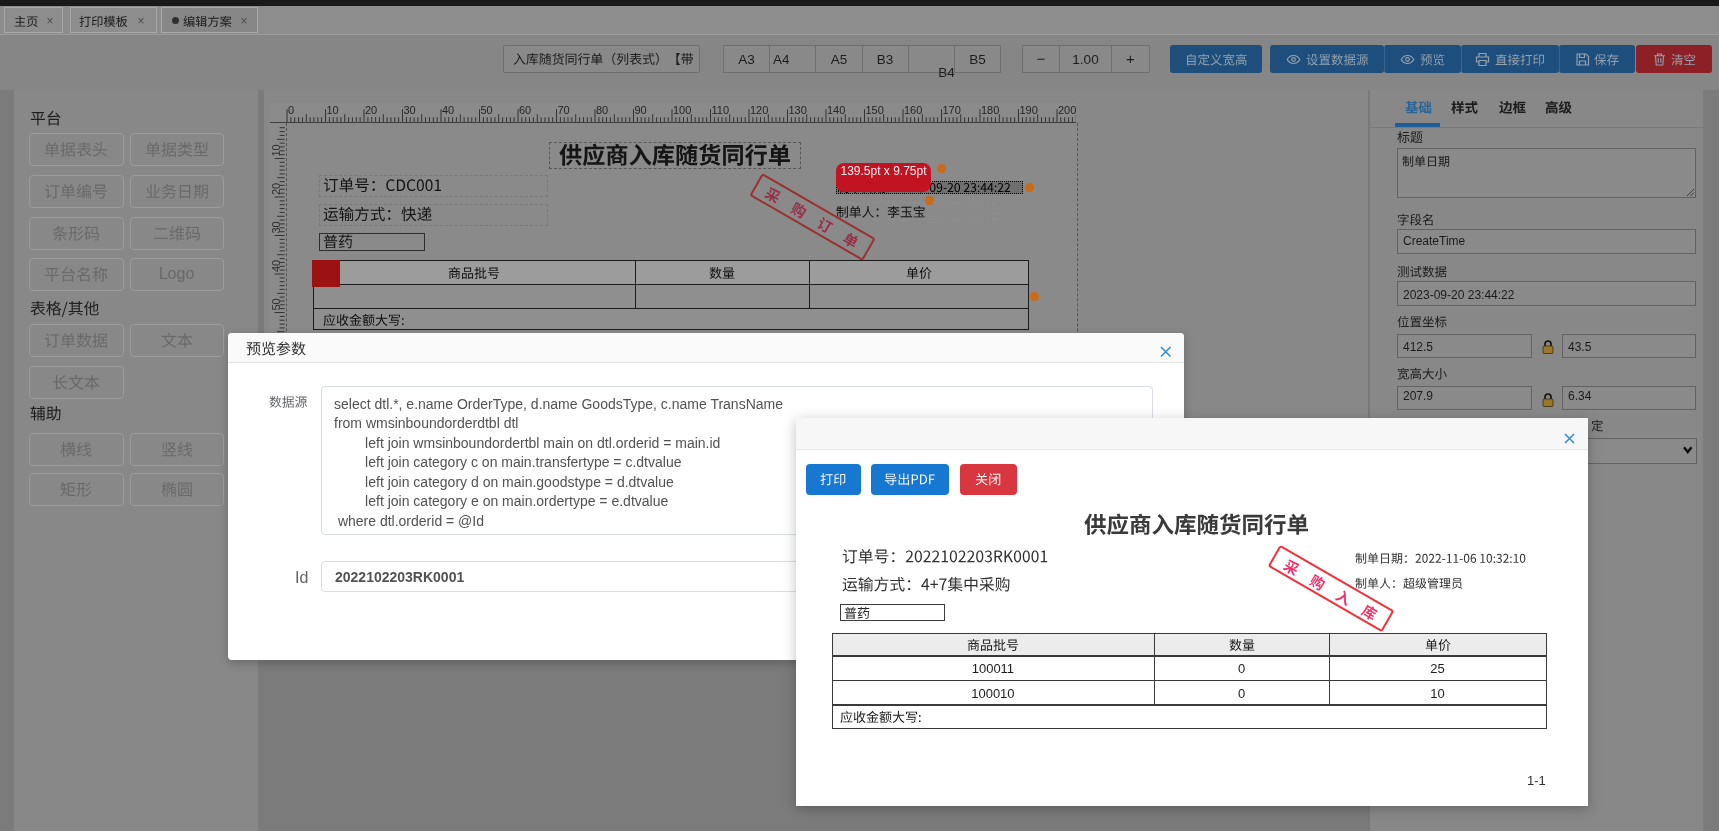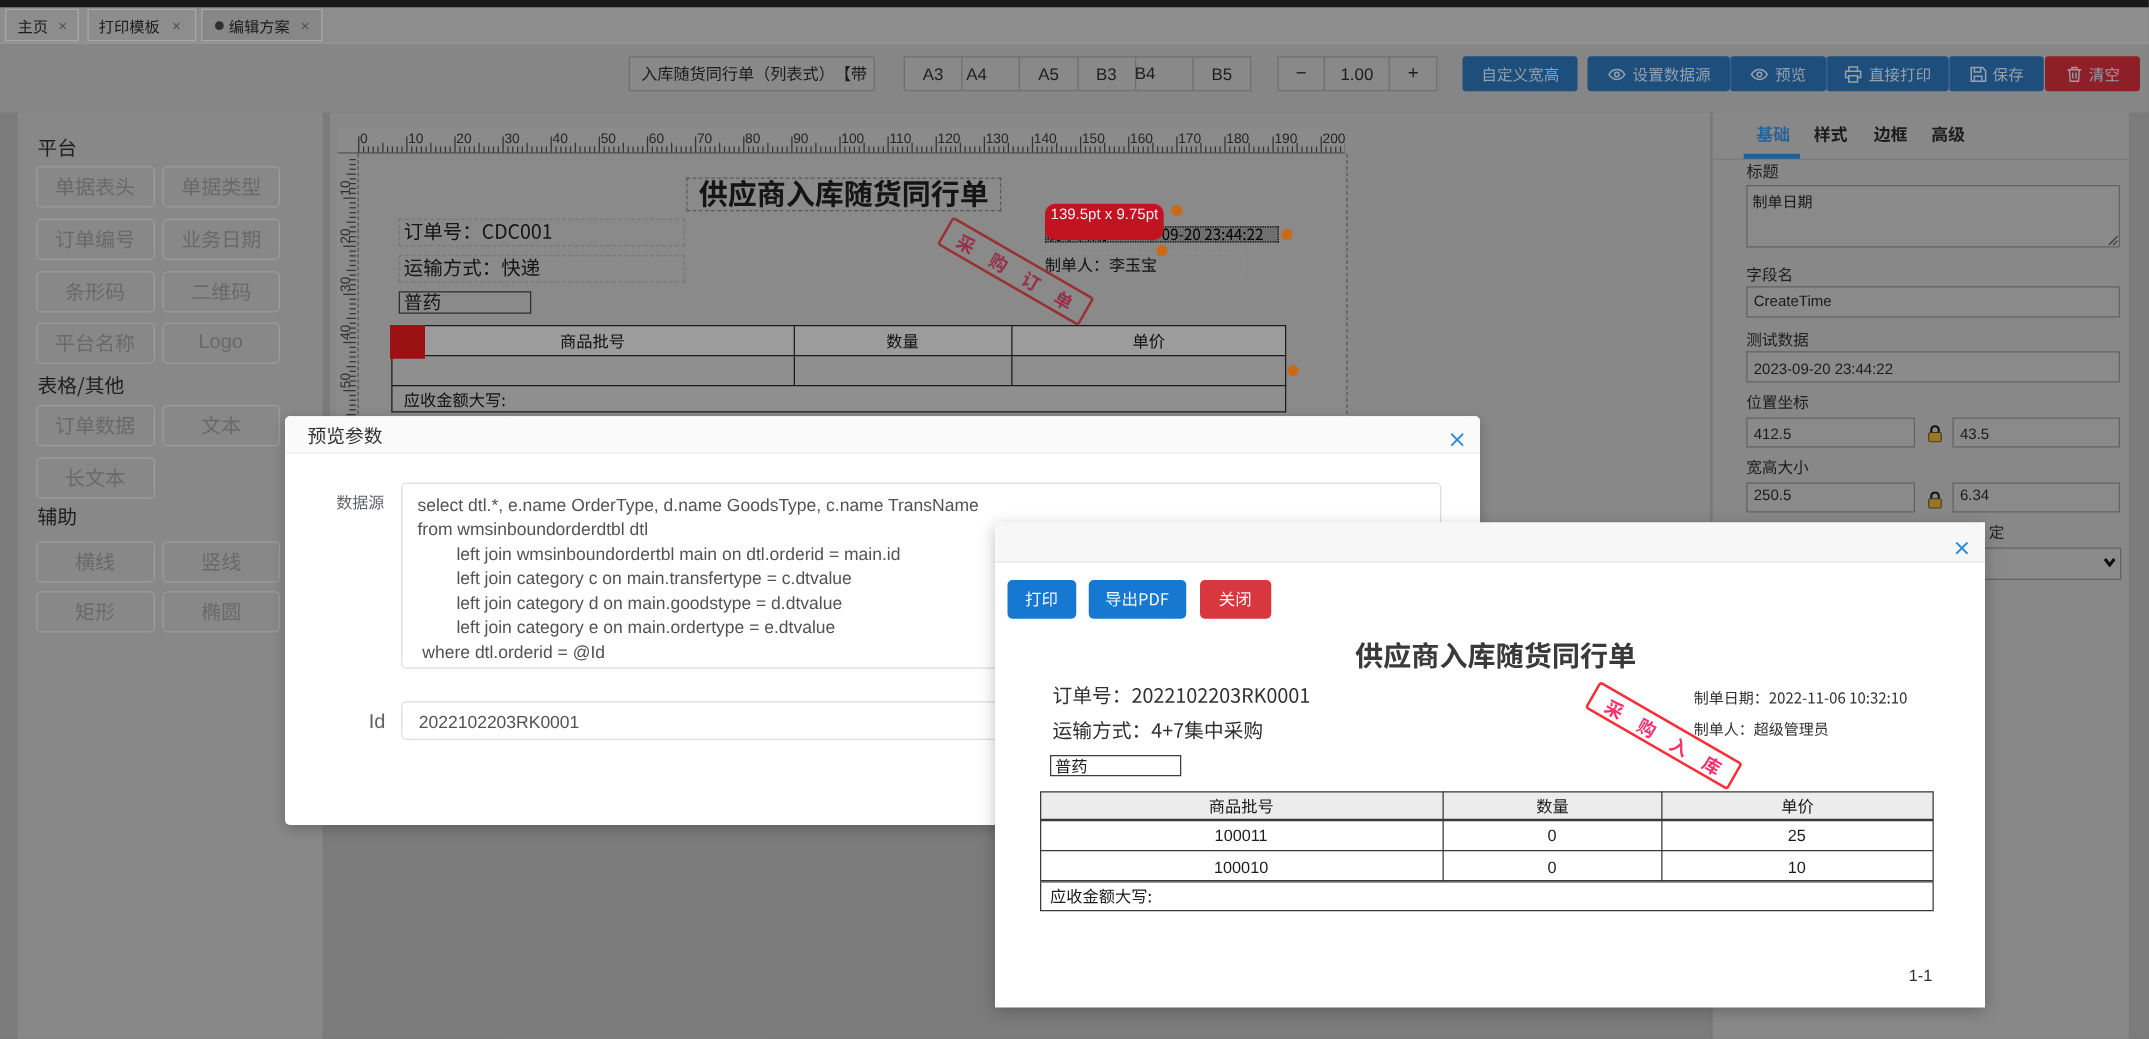--- a/index.html
+++ b/index.html
@@ -217,21 +217,21 @@
   </svg>
 <div style="position:absolute;left:723.0px;top:45px;width:47.2px;height:28px;background:#898989;border:1px solid #6f6f6f;box-sizing:border-box;"></div>
 <div style="position:absolute;left:723.0px;top:52.5px;width:47px;text-align:center;font-size:13.5px;color:#1d1d1d;font-weight:normal;white-space:pre;line-height:1;">A3</div>
 <div style="position:absolute;left:769.2px;top:45px;width:47.2px;height:28px;background:#898989;border:1px solid #6f6f6f;box-sizing:border-box;"></div>
 <div style="position:absolute;left:769.2px;top:52.5px;width:24px;text-align:center;font-size:13.5px;color:#1d1d1d;font-weight:normal;white-space:pre;line-height:1;">A4</div>
 <div style="position:absolute;left:815.4px;top:45px;width:47.2px;height:28px;background:#898989;border:1px solid #6f6f6f;box-sizing:border-box;"></div>
 <div style="position:absolute;left:815.4px;top:52.5px;width:47px;text-align:center;font-size:13.5px;color:#1d1d1d;font-weight:normal;white-space:pre;line-height:1;">A5</div>
 <div style="position:absolute;left:861.6px;top:45px;width:47.2px;height:28px;background:#898989;border:1px solid #6f6f6f;box-sizing:border-box;"></div>
 <div style="position:absolute;left:861.6px;top:52.5px;width:47px;text-align:center;font-size:13.5px;color:#1d1d1d;font-weight:normal;white-space:pre;line-height:1;">B3</div>
 <div style="position:absolute;left:907.8px;top:45px;width:47.2px;height:28px;background:#898989;border:1px solid #6f6f6f;box-sizing:border-box;"></div>
-<div style="position:absolute;left:907.8px;top:52px;width:47px;text-align:left;font-size:13.5px;color:#1d1d1d;font-weight:normal;white-space:pre;line-height:1;">B4</div>
+<div style="position:absolute;left:907.8px;top:66px;width:47px;text-align:right;font-size:13.5px;color:#1d1d1d;font-weight:normal;white-space:pre;line-height:1;">B4</div>
 <div style="position:absolute;left:954.0px;top:45px;width:47.2px;height:28px;background:#898989;border:1px solid #6f6f6f;box-sizing:border-box;"></div>
 <div style="position:absolute;left:954.0px;top:52.5px;width:47px;text-align:center;font-size:13.5px;color:#1d1d1d;font-weight:normal;white-space:pre;line-height:1;">B5</div>
 <div style="position:absolute;left:1022px;top:45px;width:38px;height:28px;background:#898989;border:1px solid #6f6f6f;box-sizing:border-box;"></div>
 <div style="position:absolute;left:1022px;top:51px;width:38px;text-align:center;font-size:15px;color:#1d1d1d;font-weight:normal;white-space:pre;line-height:1;">−</div>
 <div style="position:absolute;left:1059px;top:45px;width:53px;height:28px;background:#898989;border:1px solid #6f6f6f;box-sizing:border-box;"></div>
 <div style="position:absolute;left:1059px;top:52.5px;width:53px;text-align:center;font-size:13.5px;color:#1d1d1d;font-weight:normal;white-space:pre;line-height:1;">1.00</div>
 <div style="position:absolute;left:1111px;top:45px;width:39px;height:28px;background:#898989;border:1px solid #6f6f6f;box-sizing:border-box;"></div>
 <div style="position:absolute;left:1111px;top:51px;width:39px;text-align:center;font-size:15px;color:#1d1d1d;font-weight:normal;white-space:pre;line-height:1;">+</div>
 <div style="position:absolute;left:1170px;top:45px;width:92px;height:28px;background:#1d4e7c;border-radius:3px;"></div>
 <svg style="position:absolute;left:1184.8px;top:49.6px;" width="65" height="19" viewBox="0 0 65 19">
@@ -1072,21 +1072,21 @@
 <div style="position:absolute;left:1568px;top:341.2px;font-size:12px;color:#1b1b1b;font-weight:normal;white-space:pre;line-height:1;">43.5</div>
 <svg style="position:absolute;left:1397px;top:364.4px;" width="52" height="19" viewBox="0 0 52 19">
     <g transform="translate(0,14.4) scale(0.0125,-0.0125)" fill="#1f1f1f">
       <use href="#gr5bbd" x="0"></use>
       <use href="#gr9ad8" x="1000"></use>
       <use href="#gr5927" x="2000"></use>
       <use href="#gr5c0f" x="3000"></use>
     </g>
   </svg>
 <div style="position:absolute;left:1397px;top:386px;width:135px;height:24px;background:#8a8a8a;border:1px solid #626262;box-sizing:border-box;"></div>
-<div style="position:absolute;left:1403px;top:390.2px;font-size:12px;color:#1b1b1b;font-weight:normal;white-space:pre;line-height:1;">250.5</div>
+<div style="position:absolute;left:1403px;top:390.2px;font-size:12px;color:#1b1b1b;font-weight:normal;white-space:pre;line-height:1;">207.9</div>
 <svg style="position:absolute;left:1541.5px;top:392.6px" width="12" height="14" viewBox="0 0 12 14">
     <path d="M3 6V4a3 3 0 016 0V6" fill="none" stroke="#14100a" stroke-width="1.7"></path>
     <rect x="1" y="6" width="10" height="7.5" rx="1" fill="#97782a" stroke="#3c3010" stroke-width="0.8"></rect>
   </svg>
 <div style="position:absolute;left:1561.8px;top:386px;width:134.5px;height:24px;background:#8a8a8a;border:1px solid #626262;box-sizing:border-box;"></div>
 <div style="position:absolute;left:1568px;top:390.2px;font-size:12px;color:#1b1b1b;font-weight:normal;white-space:pre;line-height:1;">6.34</div>
 <svg style="position:absolute;left:1591px;top:416.3px;" width="15" height="19" viewBox="0 0 15 19">
     <g transform="translate(0,14.4) scale(0.0125,-0.0125)" fill="#1f1f1f">
       <use href="#gr5b9a" x="0"></use>
     </g>
@@ -1118,21 +1118,21 @@
 <div style="position:absolute;left:320.5px;top:386px;width:832px;height:148.5px;z-index:302;background:#fff;border:1px solid #d8dce4;border-radius:4px;box-sizing:border-box;"></div>
 <div style="position:absolute;left:334px;top:394.5px;z-index:303;font-size:14px;line-height:19.6px;color:#525252;white-space:pre;font-family:'Liberation Sans',sans-serif;">select dtl.*, e.name OrderType, d.name GoodsType, c.name TransName
 from wmsinboundorderdtbl dtl
         left join wmsinboundordertbl main on dtl.orderid = main.id
         left join category c on main.transfertype = c.dtvalue
         left join category d on main.goodstype = d.dtvalue
         left join category e on main.ordertype = e.dtvalue
  where dtl.orderid = @Id</div>
 <div style="position:absolute;left:295px;top:570px;font-size:16px;color:#606266;font-weight:normal;white-space:pre;line-height:1;z-index:302;">Id</div>
 <div style="position:absolute;left:320.5px;top:560.5px;width:832px;height:31.5px;z-index:302;background:#fff;border:1px solid #d8dce4;border-radius:4px;box-sizing:border-box;"></div>
-<div style="position:absolute;left:335px;top:569.5px;font-size:14px;color:#525252;font-weight:normal;white-space:pre;line-height:1;z-index:303;">2022102203RK0001</div>
+<div style="position:absolute;left:335px;top:569.5px;font-size:14px;color:#525252;font-weight:bold;white-space:pre;line-height:1;z-index:303;">2022102203RK0001</div>
 <div style="position:absolute;left:796px;top:418px;width:792px;height:388px;background:#fff;box-shadow:0 3px 12px rgba(0,0,0,0.25);z-index:400;"></div>
 <div style="position:absolute;left:796px;top:418px;width:792px;height:32px;z-index:401;background:#f7f7f8;border-bottom:1px solid #e6e6e6;box-sizing:border-box;"></div>
 <svg style="position:absolute;left:1563.5px;top:433px;z-index:402" width="11" height="11" viewBox="0 0 11 11">
     <path d="M1 1L10 10M10 1L1 10" stroke="#2d8cd8" stroke-width="1.5"></path>
   </svg>
 <div style="position:absolute;left:805.5px;top:464px;width:55px;height:30.5px;z-index:402;background:#1778d1;border-radius:4px;"></div>
 <svg style="position:absolute;left:819.8px;top:469.1px;z-index:403;" width="29" height="20" viewBox="0 0 29 20">
     <g transform="translate(0,15.2) scale(0.0132,-0.0132)" fill="#ffffff">
       <use href="#gr6253" x="0"></use>
       <use href="#gr5370" x="1000"></use>

